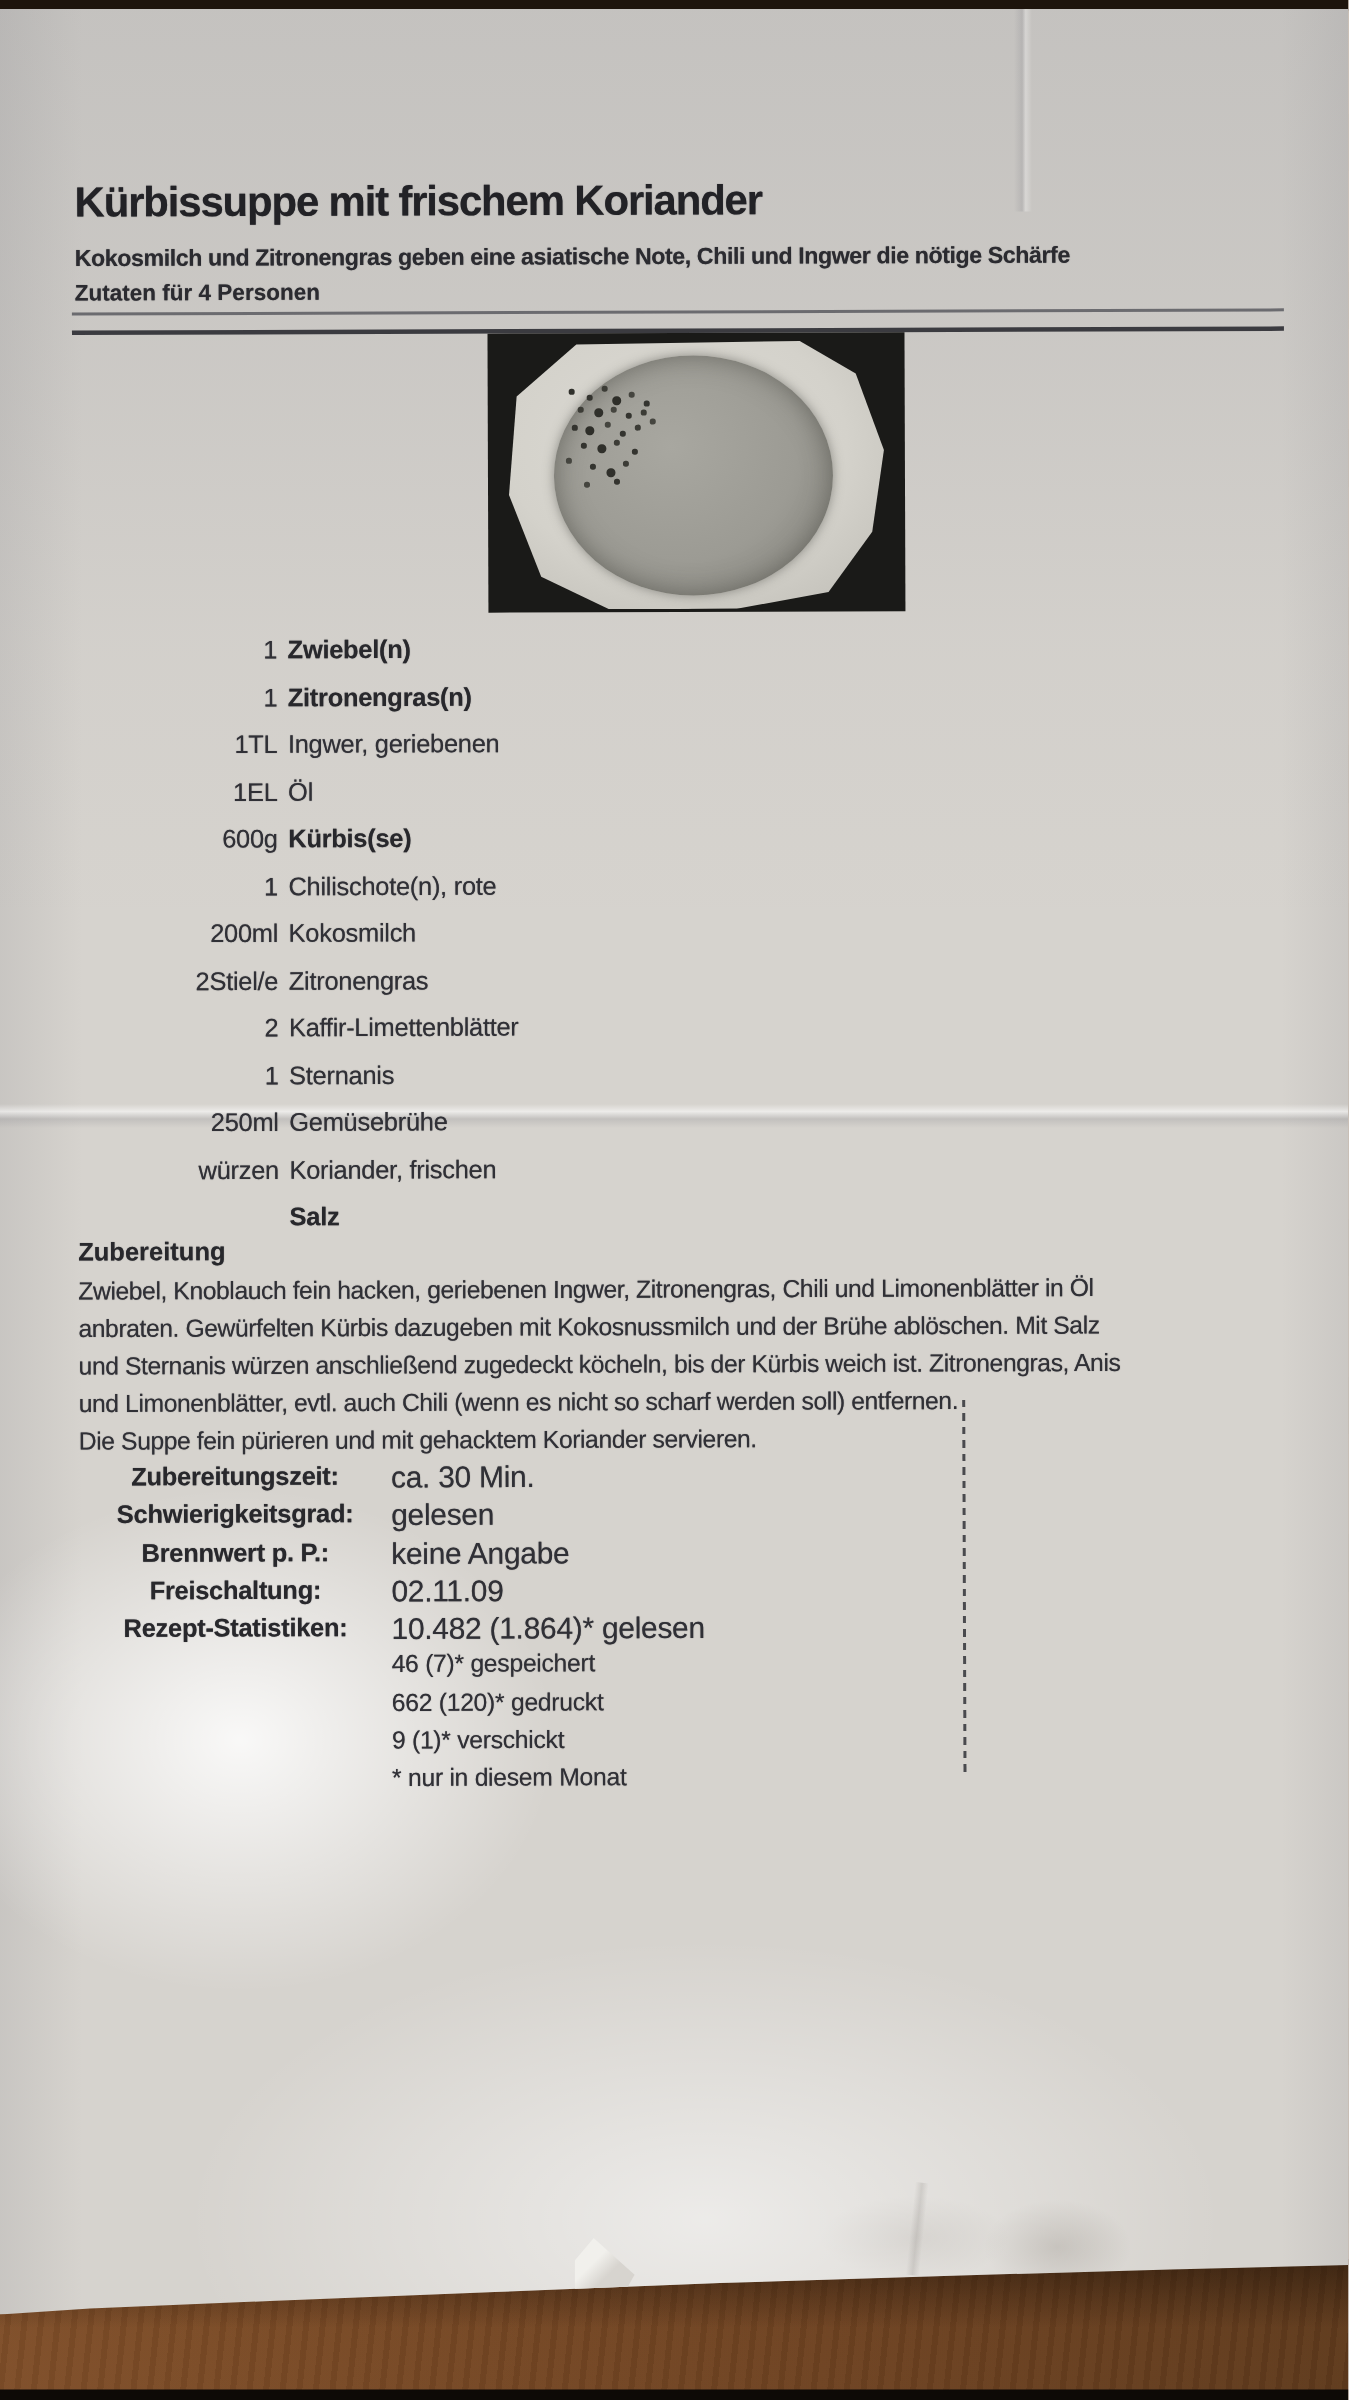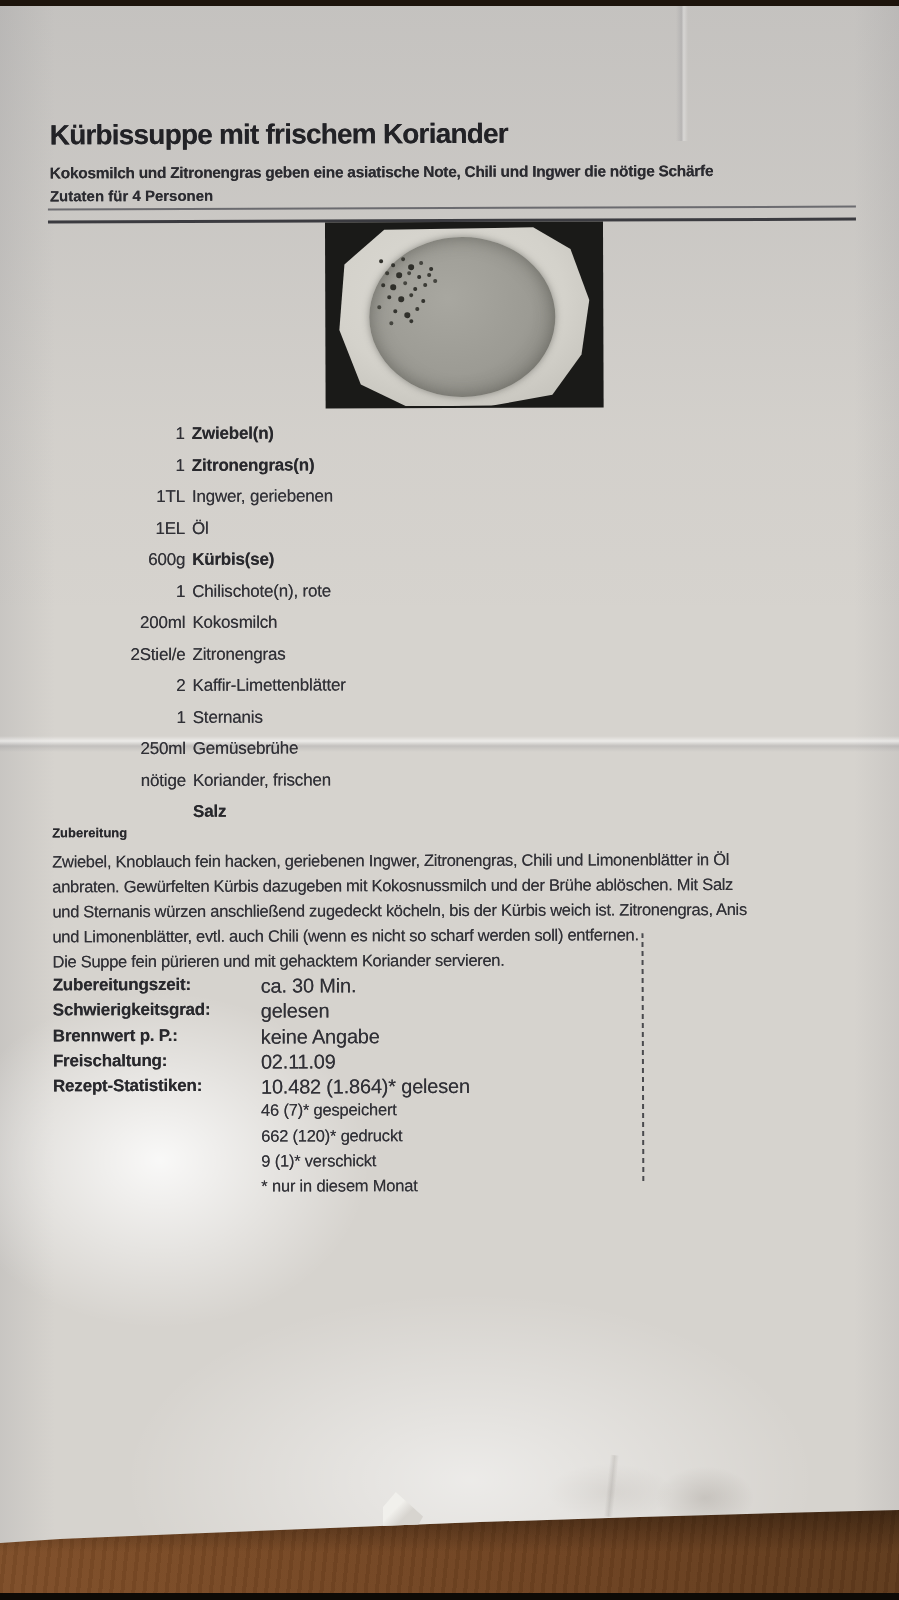--- a/index.html
+++ b/index.html
@@ -60,26 +60,26 @@
       38px 16px 0 #34342f, 48px 14px 0 #3c3c36, 2px 24px 0 #34342f, 12px 26px 0 1px #2e2e29,
       24px 22px 0 #45453f, 34px 28px 0 #34342f, 44px 24px 0 #3c3c36, 54px 20px 0 #45453f,
       8px 36px 0 #34342f, 20px 38px 0 1px #30302b, 30px 34px 0 #3c3c36, 42px 40px 0 #34342f,
       -2px 46px 0 #45453f, 14px 50px 0 #34342f, 26px 54px 0 1px #30302b, 36px 48px 0 #3c3c36,
       10px 62px 0 #45453f, 30px 60px 0 #34342f;}
   .ingredients{position:absolute;left:52px;top:423px;width:620px;}
   .ing-row{display:flex;height:31.5px;align-items:flex-start;font-size:17px;letter-spacing:-.2px;}
   .ing-amt{width:134px;text-align:right;flex:none;}
   .ing-name{margin-left:7px;white-space:nowrap;}
   .ing-row.b .ing-name{font-weight:bold;color:#28282c;}
-  .prep-heading{position:absolute;left:52px;top:824px;font-size:13px;font-weight:bold;color:#28282c;}
+  .prep-heading{position:absolute;left:52px;top:824px;font-size:17px;font-weight:bold;color:#28282c;}
   .prep{position:absolute;left:52px;top:851px;width:820px;}
   .prep-line{height:25px;font-size:16.5px;letter-spacing:-.3px;white-space:nowrap;}
   .meta{position:absolute;left:52px;top:974px;width:620px;}
   .meta-row{display:flex;height:25.3px;align-items:flex-start;}
-  .meta-label{width:208px;flex:none;font-size:17px;font-weight:bold;letter-spacing:-.2px;color:#28282c;}
+  .meta-label{width:208px;flex:none;font-size:17px;font-weight:bold;letter-spacing:-.2px;color:#28282c;text-align:center;}
   .meta-value{font-size:20px;letter-spacing:-.2px;white-space:nowrap;}
   .stat-line{height:25.3px;padding-left:208px;font-size:16.5px;letter-spacing:-.2px;white-space:nowrap;}
   .dashed-line{position:absolute;left:641px;top:934px;width:2px;height:248px;
     background:repeating-linear-gradient(180deg,#4a4a4e 0 5px,rgba(0,0,0,0) 5px 9px);}
 </style>
 </head>
 <body>
 
 <div id="screen">
   <div class="table-top-strip"></div>
@@ -142,21 +142,21 @@
           </div>
         <div class="ing-row">
             <span class="ing-amt">1</span>
             <span class="ing-name">Sternanis</span>
           </div>
         <div class="ing-row">
             <span class="ing-amt">250ml</span>
             <span class="ing-name">Gemüsebrühe</span>
           </div>
         <div class="ing-row">
-            <span class="ing-amt">nötige</span>
+            <span class="ing-amt">würzen</span>
             <span class="ing-name">Koriander, frischen</span>
           </div>
         <div class="ing-row b">
             <span class="ing-amt"></span>
             <span class="ing-name">Salz</span>
           </div>
       </div>
 
       <div class="prep-heading">Zubereitung</div>
       <div class="prep">

